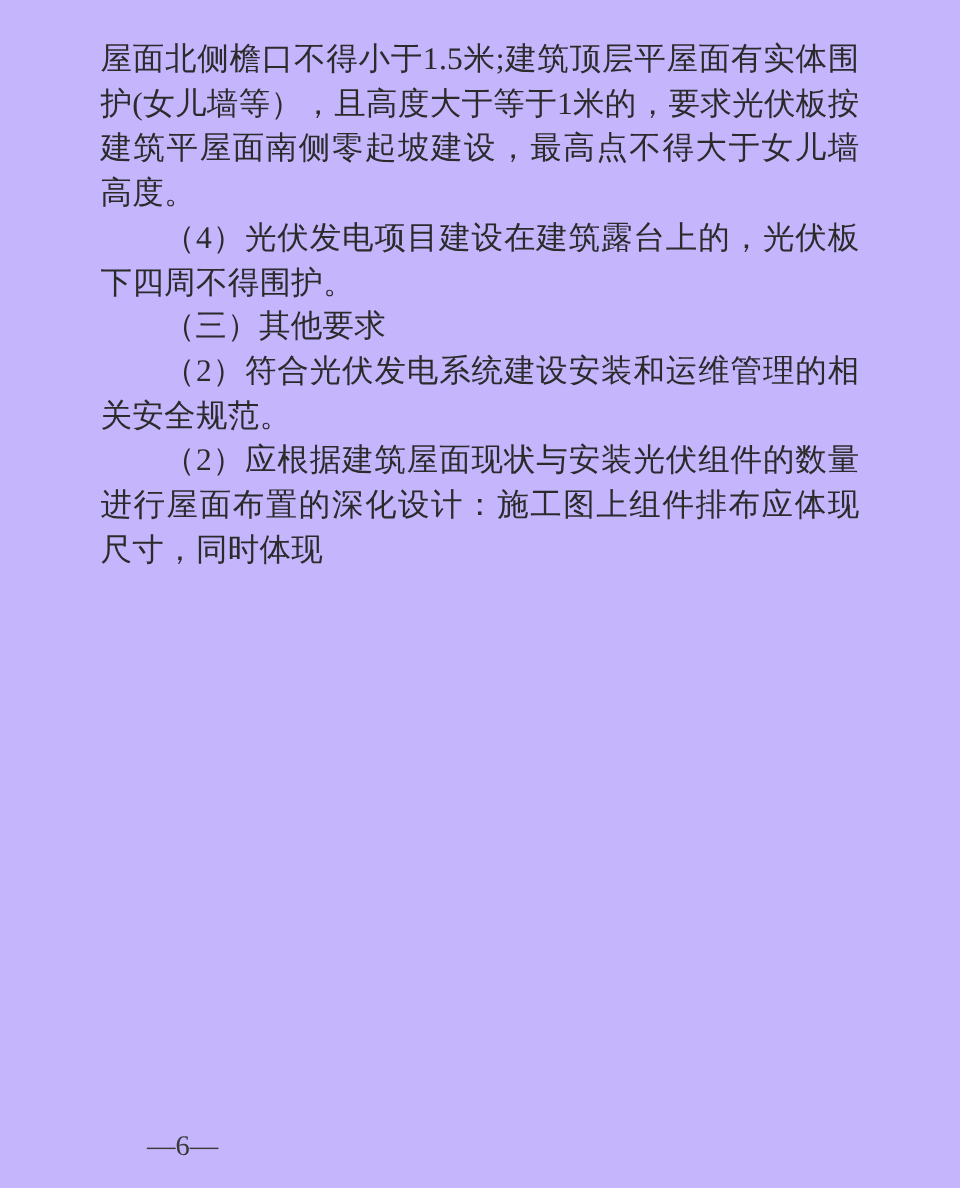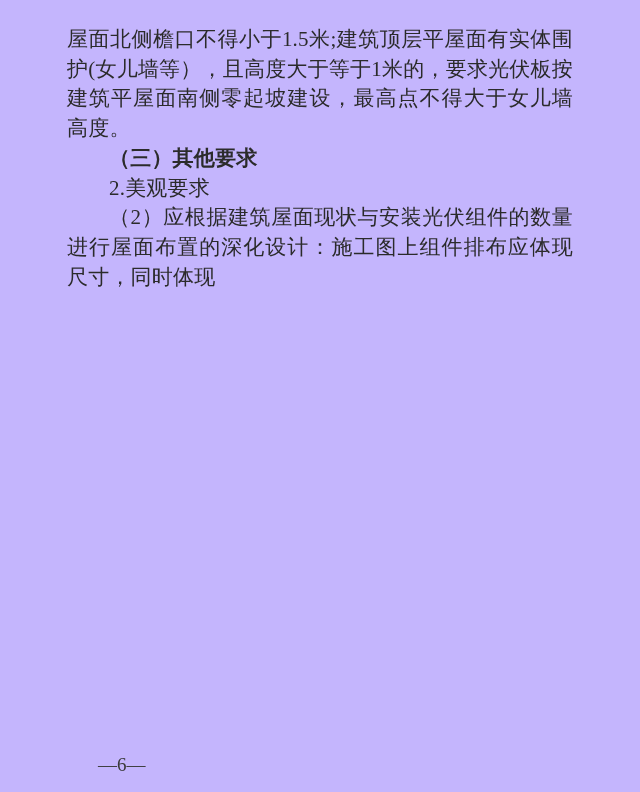--- a/index.html
+++ b/index.html
@@ -29,36 +29,37 @@
   }
   .content p {
     margin: 0;
     padding: 0;
     text-indent: 2em;
   }
   .content p.no-indent {
     text-indent: 0;
   }
   .content p.heading {
-    font-weight: bold;
+    font-weight: normal;
   }
   .footer {
     position: absolute;
     left: 98px;
     top: 754px;
     color: #3a3a3a;
     font-size: 19px;
     line-height: 22px;
     font-family: "Liberation Serif", serif;
   }
 </style>
 </head>
 <body>
 
 <div class="page">
   <div class="content">
     <p class="no-indent">屋面北侧檐口不得小于1.5米;建筑顶层平屋面有实体围护(女儿墙等），且高度大于等于1米的，要求光伏板按建筑平屋面南侧零起坡建设，最高点不得大于女儿墙高度。</p>
+    <p>（4）光伏发电项目建设在建筑露台上的，光伏板下四周不得围护。</p>
     <p class="heading">（三）其他要求</p>
-    <p>2.美观要求</p>
+    <p>（2）符合光伏发电系统建设安装和运维管理的相关安全规范。</p>
     <p>（2）应根据建筑屋面现状与安装光伏组件的数量进行屋面布置的深化设计：施工图上组件排布应体现尺寸，同时体现</p>
   </div>
   <div class="footer">—6—</div>
 </div>
 
 </body></html>

